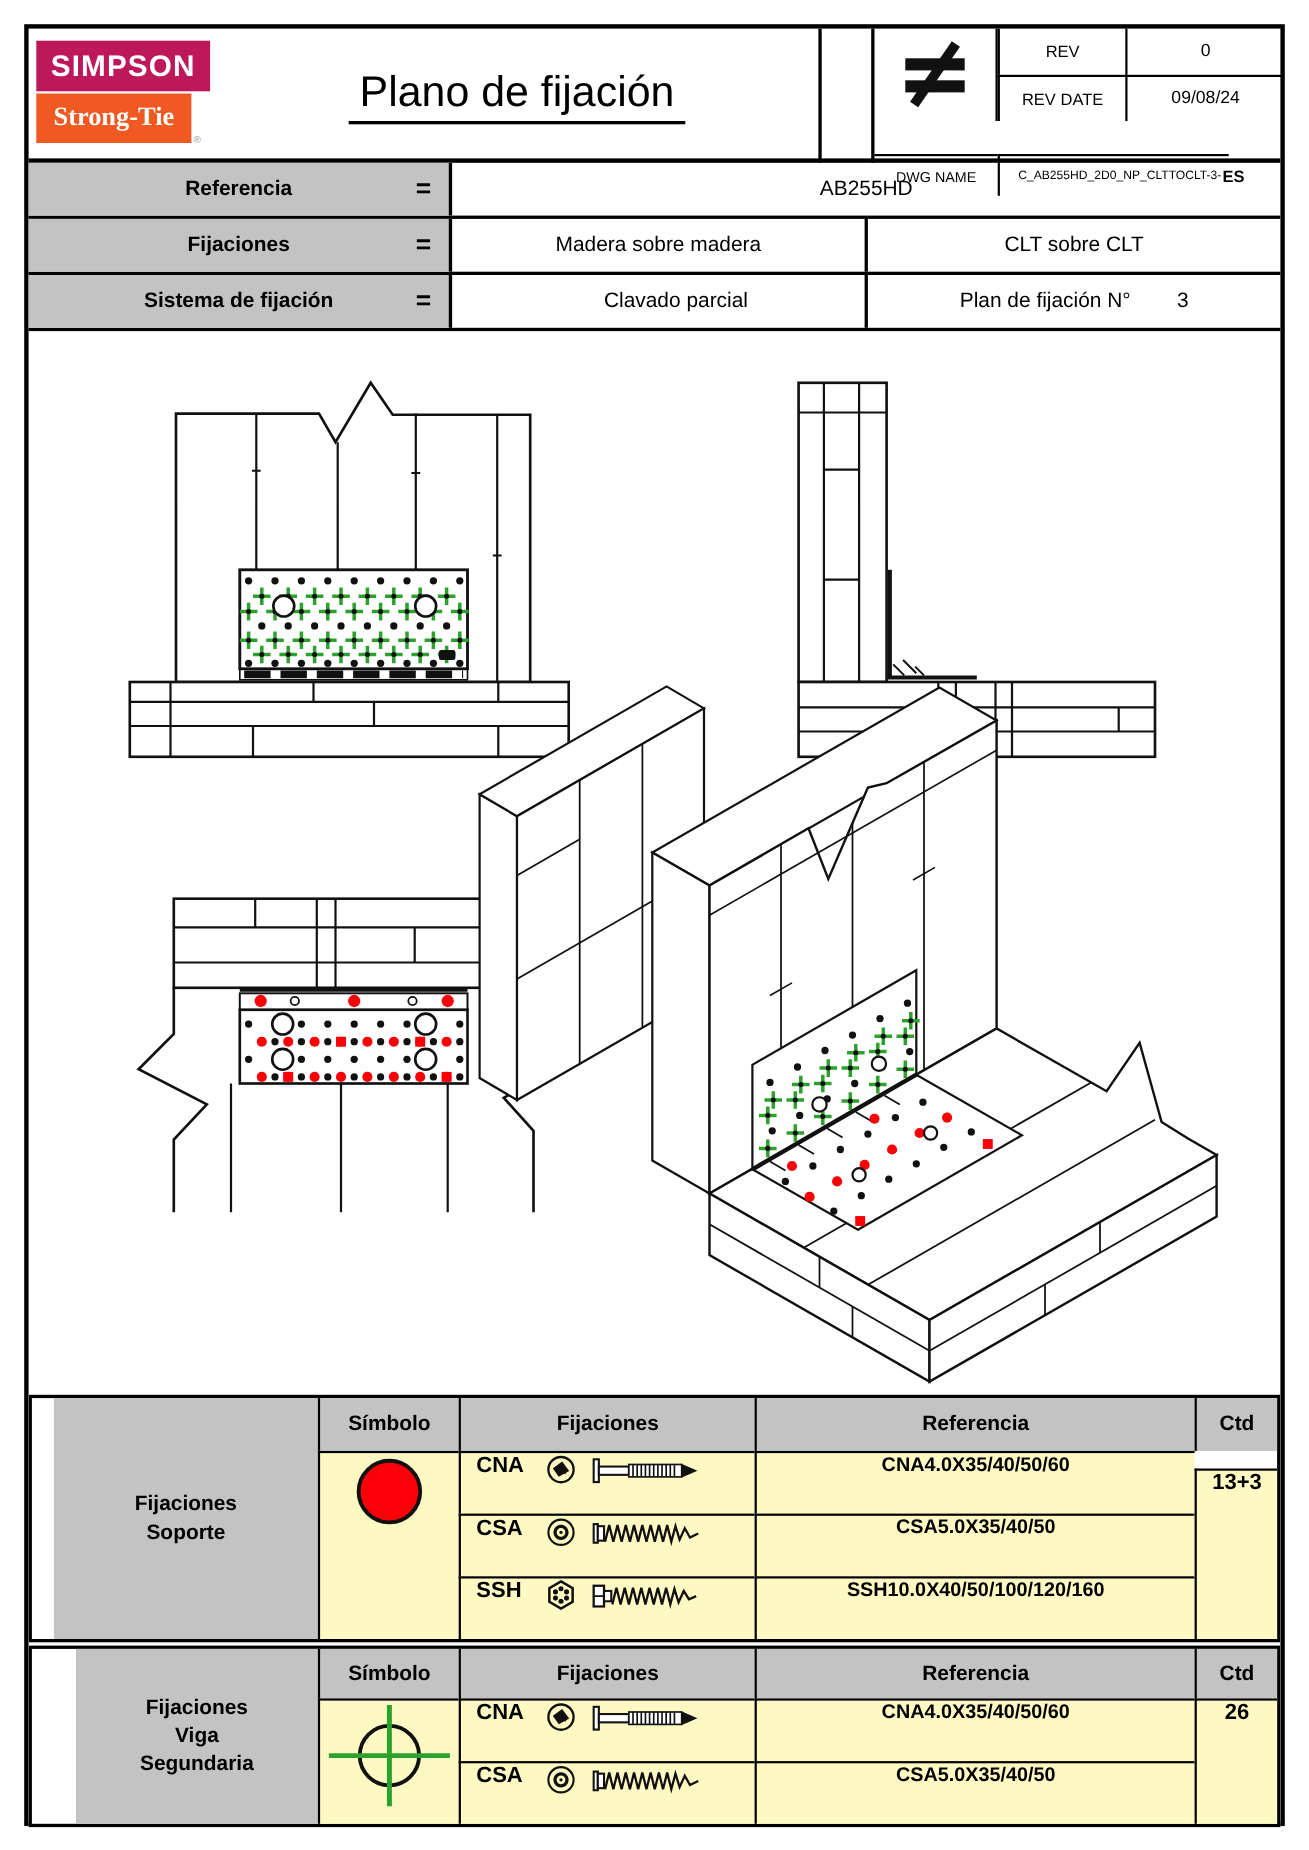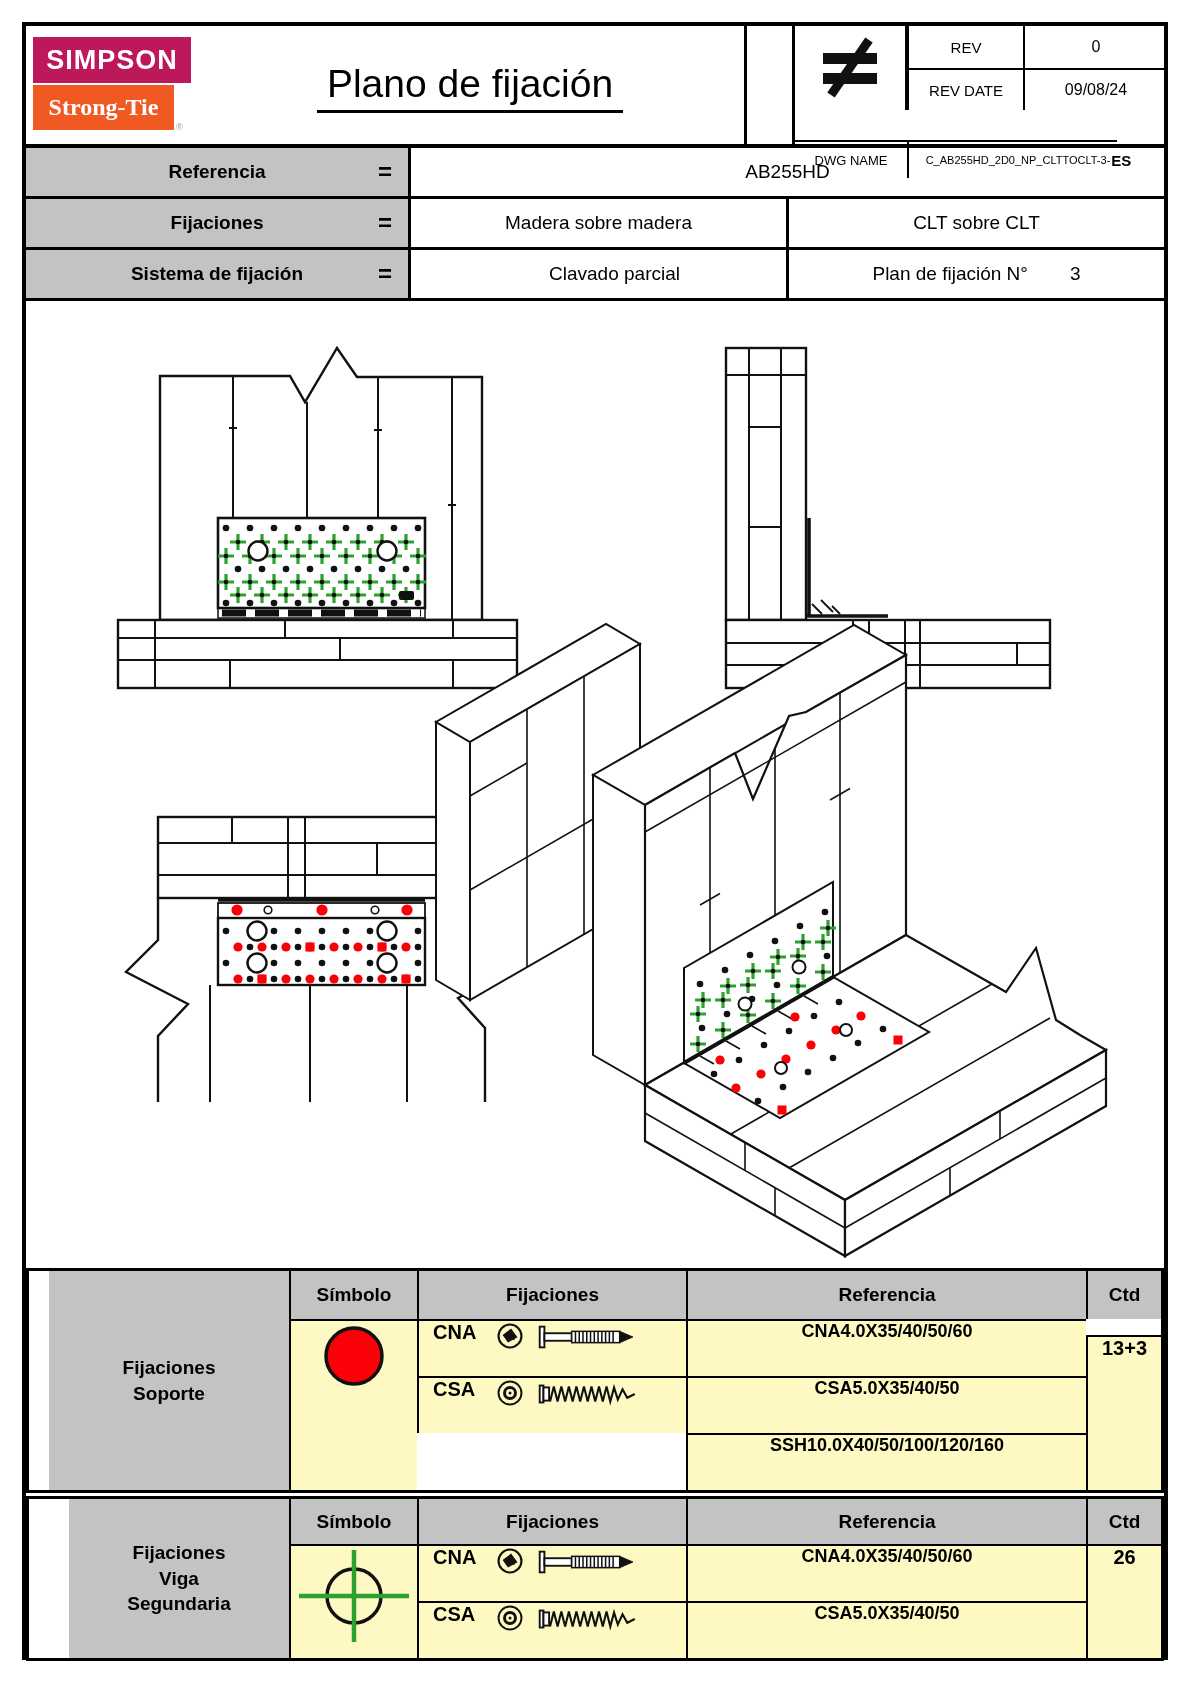--- a/index.html
+++ b/index.html
@@ -408,20 +408,38 @@
         <circle cx="17" cy="17" r="1.7" fill="#111"></circle>
       </svg>
       <svg width="112" height="32" viewBox="0 0 115 34">
         <rect x="3" y="8" width="4" height="18" fill="#fff" stroke="#111" stroke-width="2"></rect>
         <rect x="7" y="10" width="6" height="14" fill="#fff" stroke="#111" stroke-width="2"></rect>
         <path d="M14 25 L18 9 L22 25 L26 9 L30 25 L34 9 L38 25 L42 9 L46 25 L50 9 L54 25 L58 9 L62 25 L66 9 L70 25 L74 9 L78 25 L82 10 L86 23 L91 12 L96 21 L104 17" stroke="#111" stroke-width="2.2" fill="none"></path>
       </svg>
     </div>
     <div class="lg-c lg-ref" style="grid-row:3;grid-column:4;">CSA5.0X35/40/50</div>
 
+    <div class="lg-c lg-fij" style="grid-row:4;grid-column:3;">
+      <span class="lg-code">SSH</span>
+      <svg width="30" height="30" viewBox="0 0 34 34">
+        <path d="M17 3 L29 10 L29 24 L17 31 L5 24 L5 10 Z" fill="none" stroke="#111" stroke-width="2.6"></path>
+        <circle cx="17" cy="10.5" r="2.6" fill="#111"></circle>
+          <circle cx="22.7" cy="13.8" r="2.6" fill="#111"></circle>
+        <circle cx="22.7" cy="20.2" r="2.6" fill="#111"></circle>
+          <circle cx="17" cy="23.5" r="2.6" fill="#111"></circle>
+        <circle cx="11.3" cy="20.2" r="2.6" fill="#111"></circle>
+          <circle cx="11.3" cy="13.8" r="2.6" fill="#111"></circle>
+      </svg>
+      <svg width="112" height="32" viewBox="0 0 115 34">
+        <rect x="3" y="7" width="10" height="20" fill="#fff" stroke="#111" stroke-width="2.2"></rect>
+        <line x1="3" y1="17" x2="13" y2="17" stroke="#111" stroke-width="1.6"></line>
+        <rect x="13" y="12" width="7" height="10" fill="#fff" stroke="#111" stroke-width="2"></rect>
+        <path d="M21 25 L25 9 L29 25 L33 9 L37 25 L41 9 L45 25 L49 9 L53 25 L57 9 L61 25 L65 9 L69 25 L73 9 L77 25 L81 10 L85 23 L90 12 L95 20 L102 17" stroke="#111" stroke-width="2.2" fill="none"></path>
+      </svg>
+    </div>
     <div class="lg-c lg-ref" style="grid-row:4;grid-column:4;">SSH10.0X40/50/100/120/160</div>
 
     <div class="lg-c lg-qty" style="grid-row:2 / span 3;grid-column:5;margin-top:16px;">13+3</div>
   </div>
 
   <div class="legend t2">
     <div class="lg-group" style="grid-row:1 / span 3;margin-left:40px;">
       <span style="max-width:120px;">Fijaciones Viga Segundaria</span>
     </div>
     <div class="lg-h">Símbolo</div>

